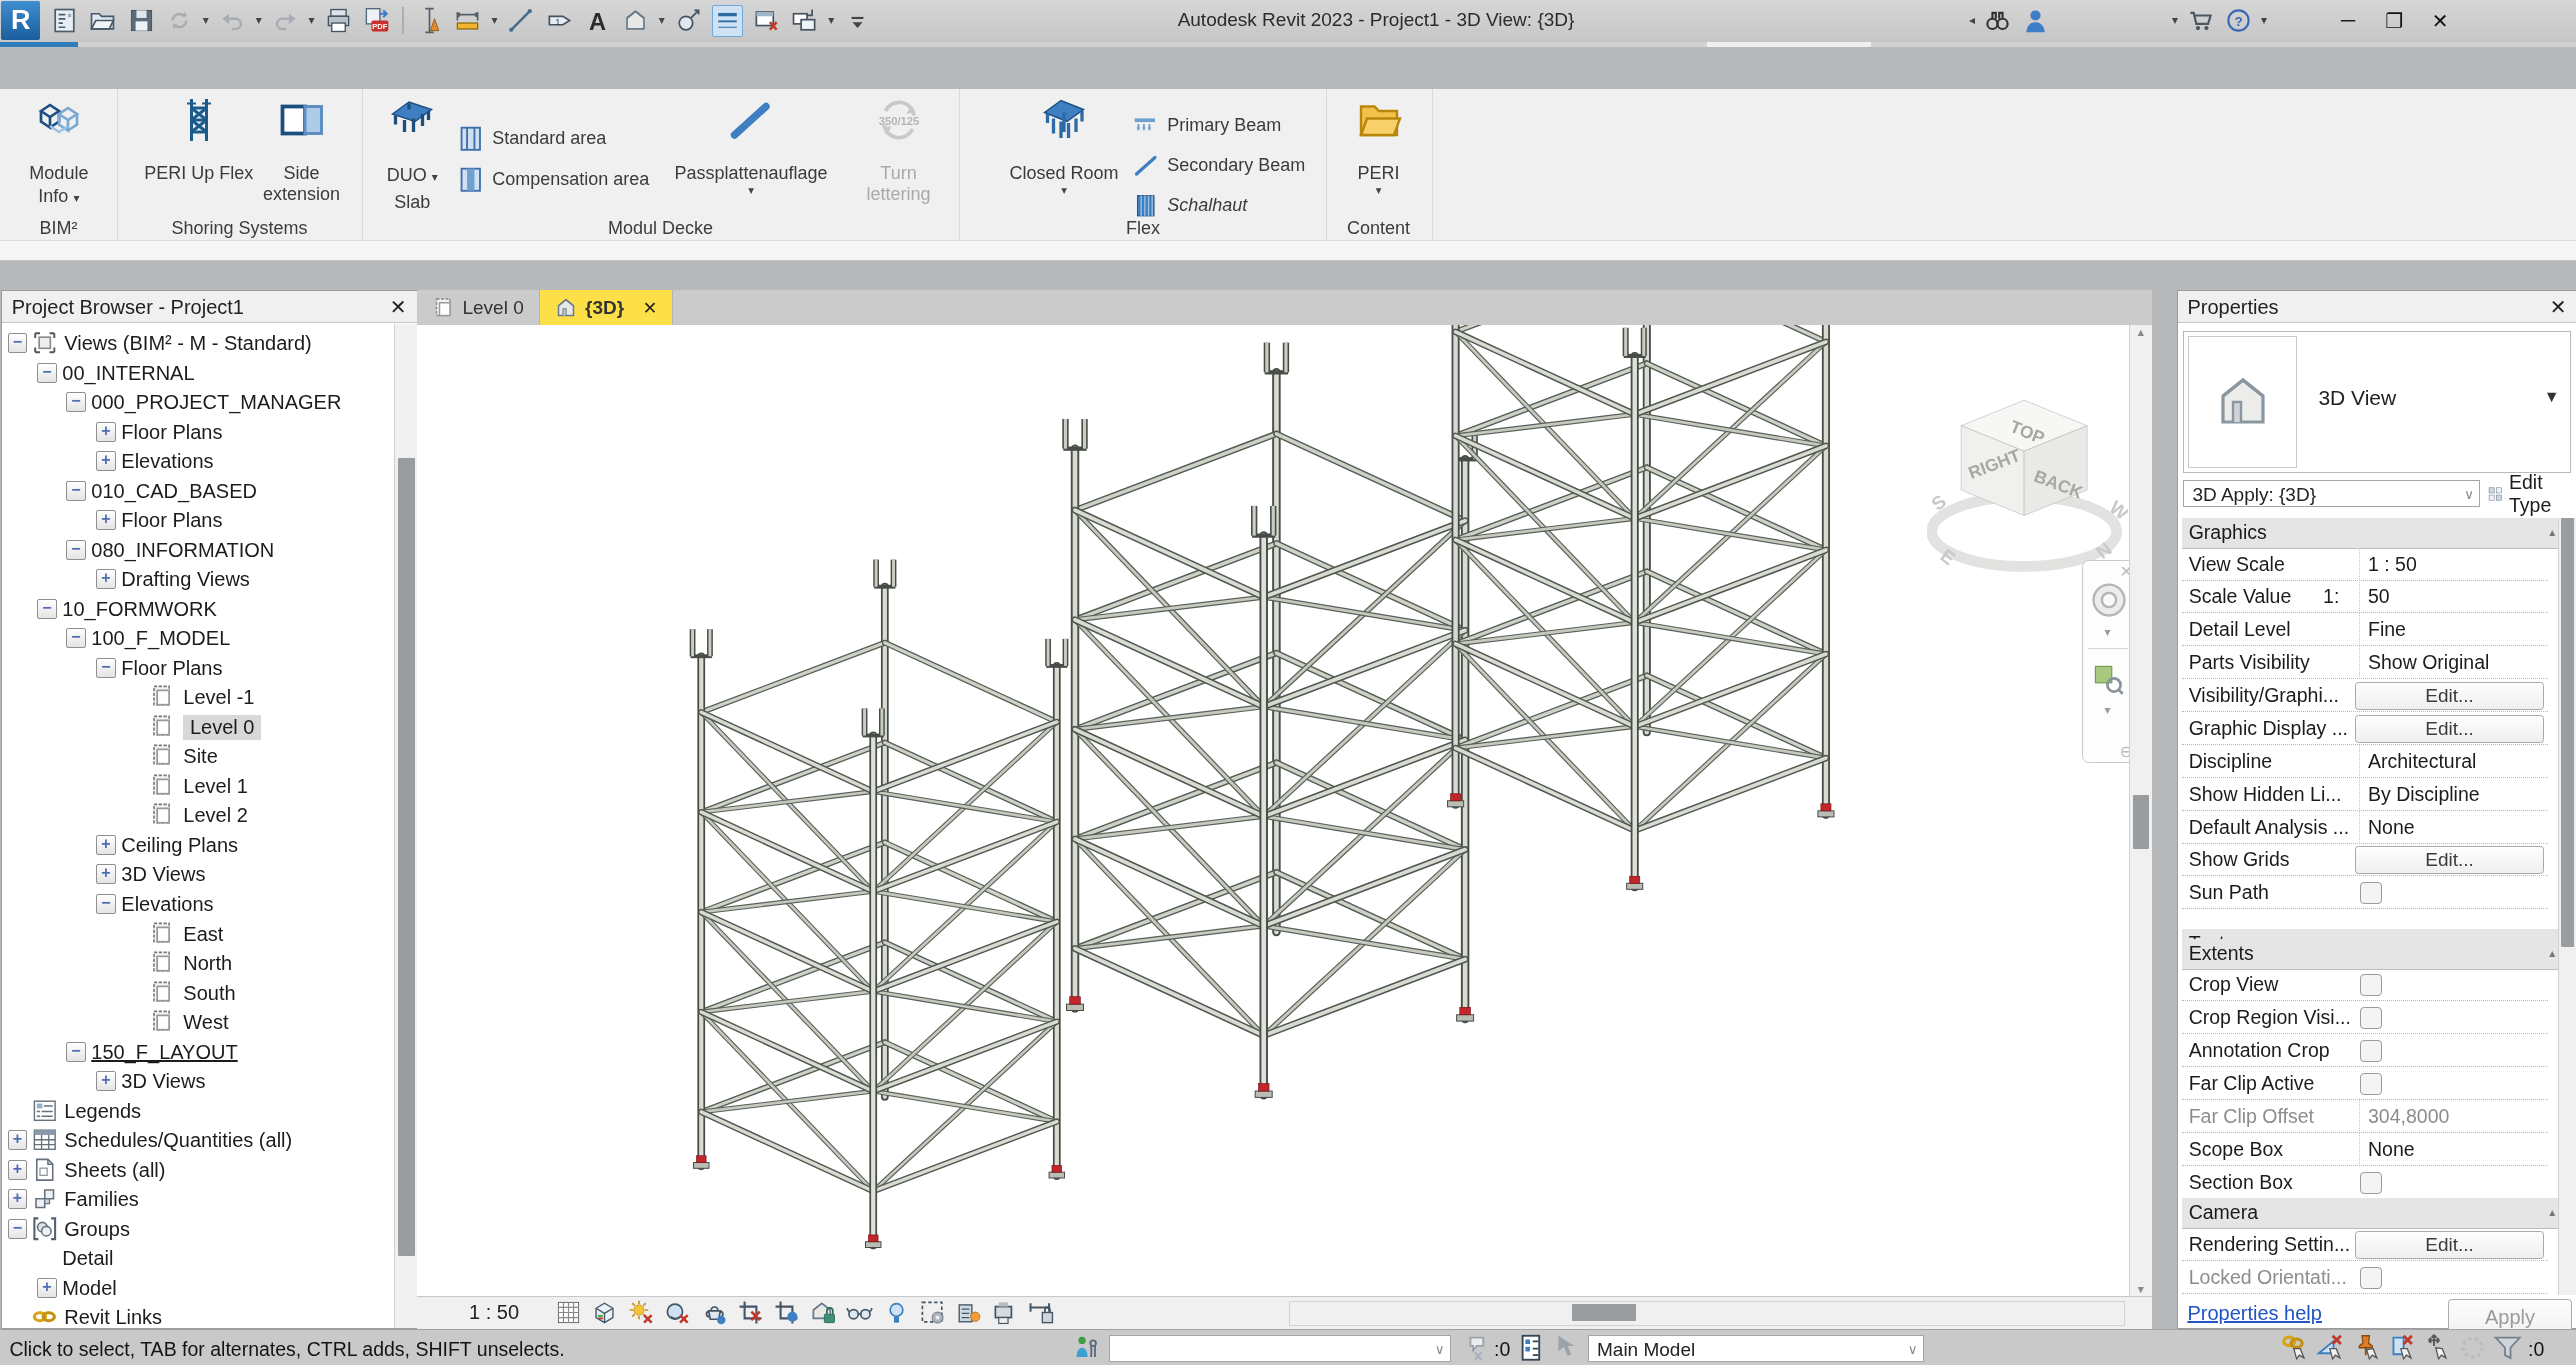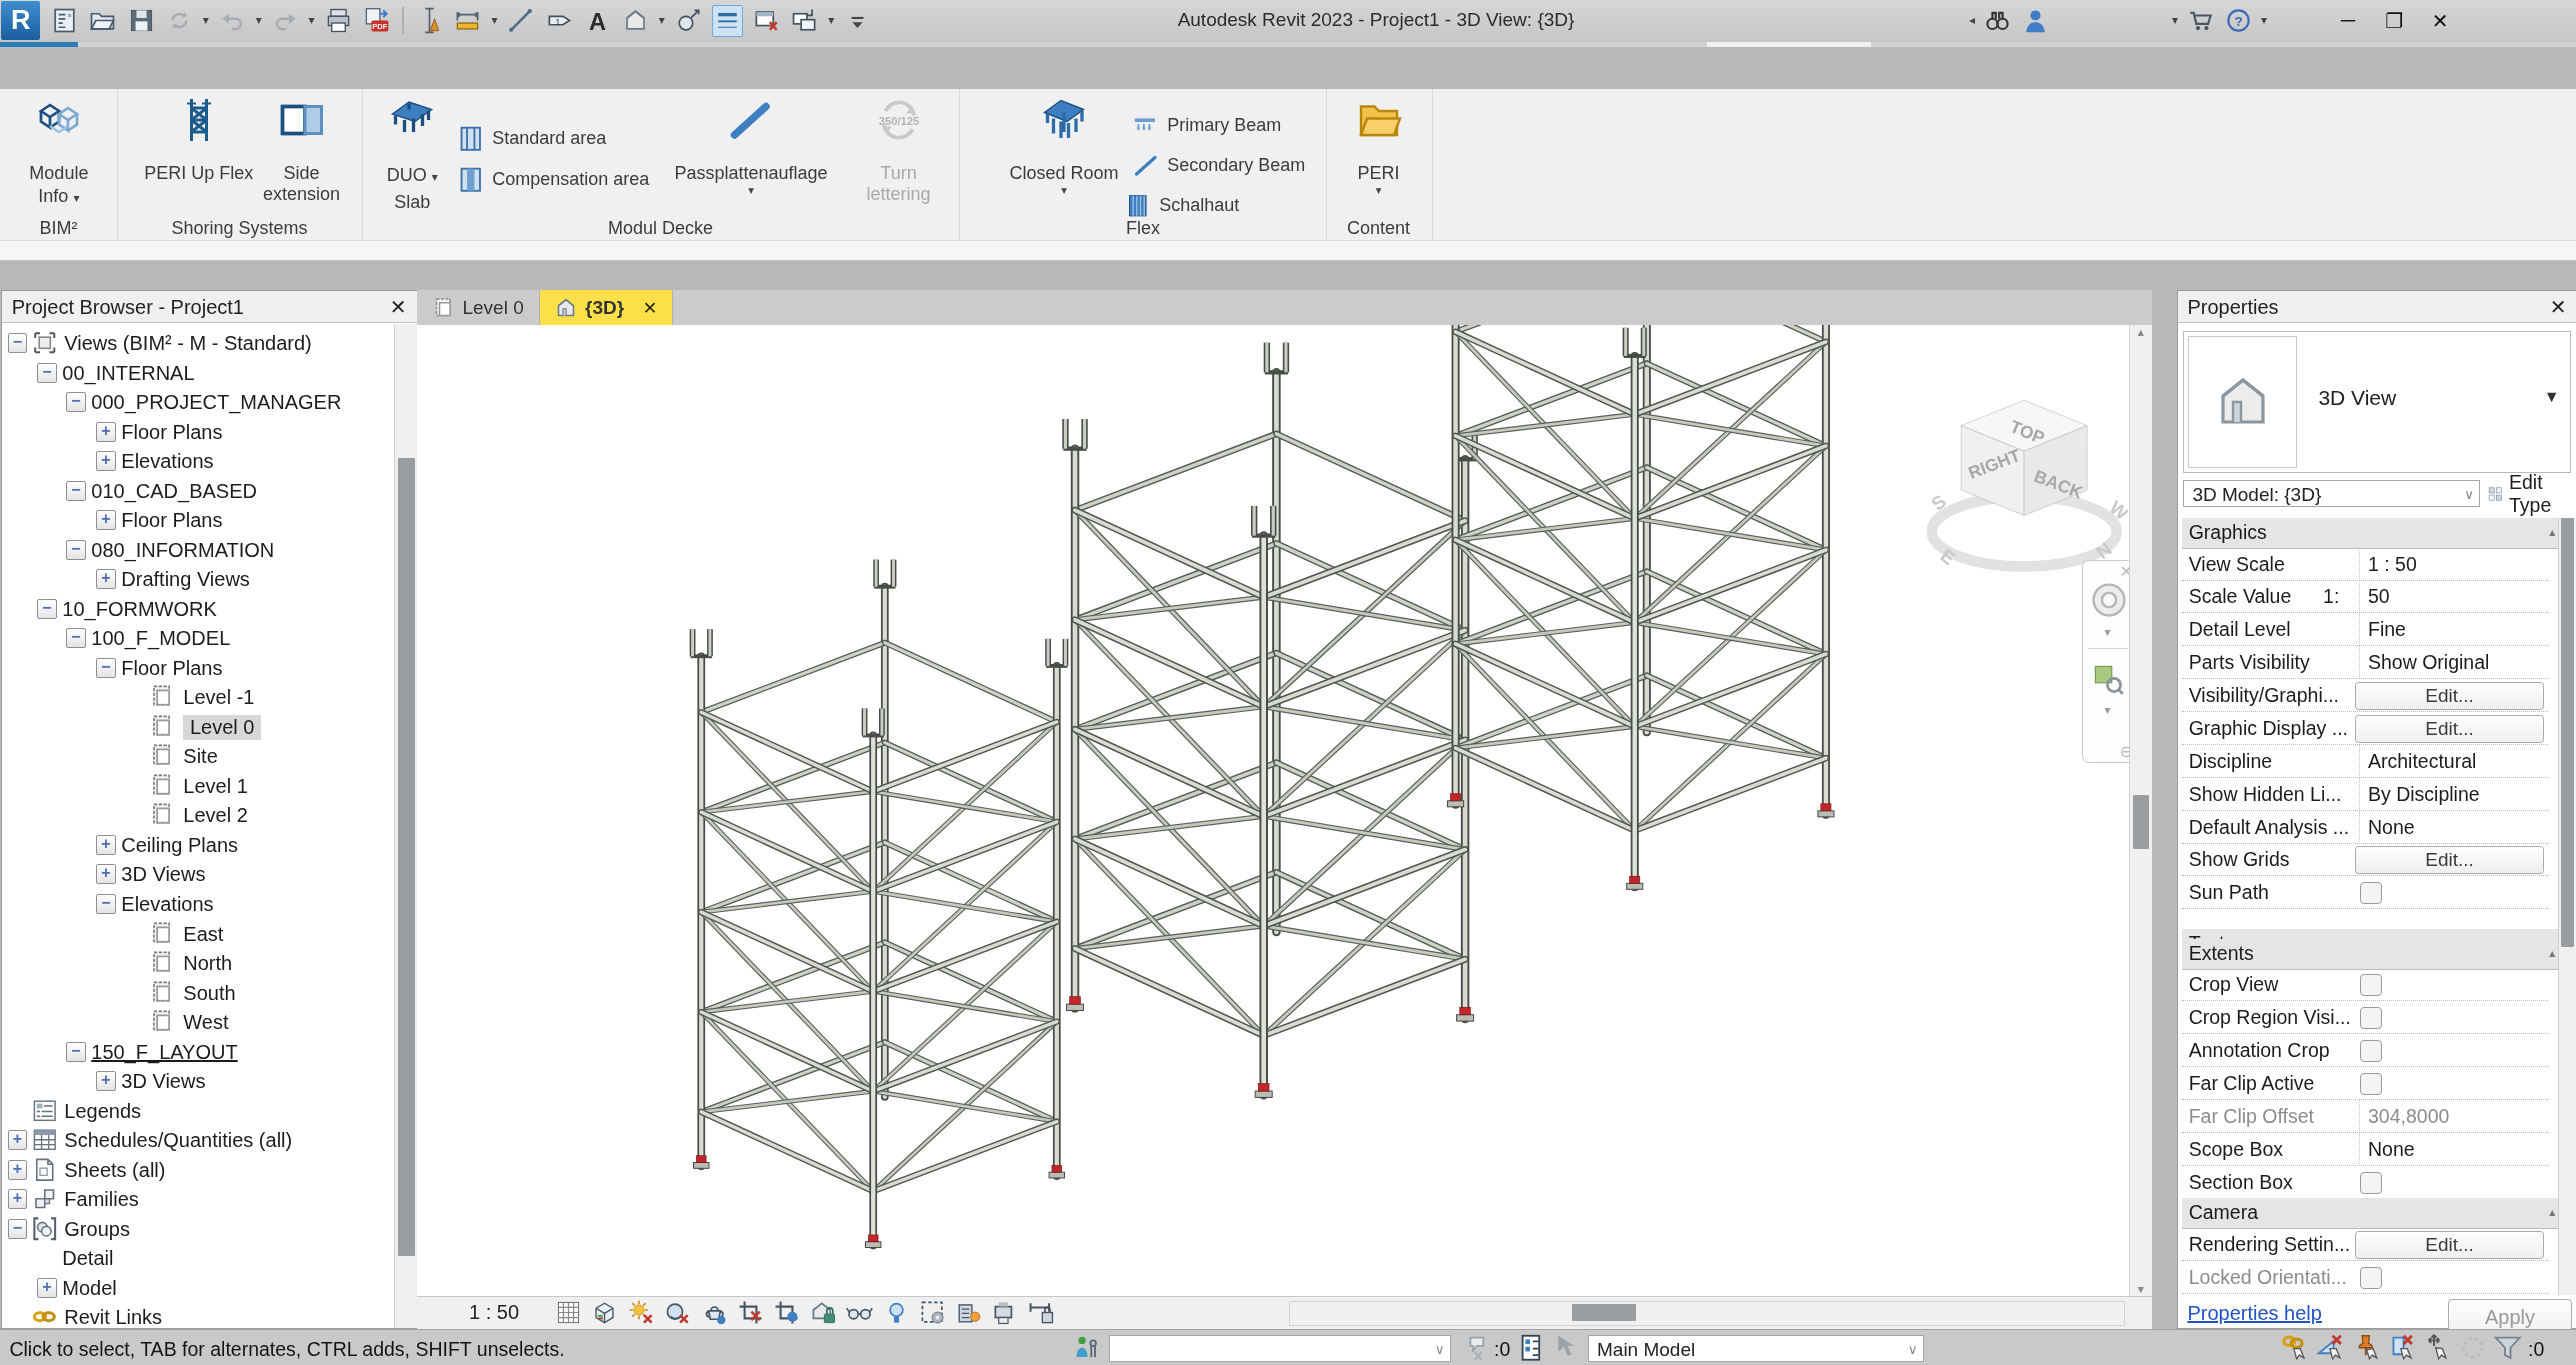--- a/index.html
+++ b/index.html
@@ -393,21 +393,21 @@
             <path d="M8 21l-2-3h4zM14 21l-2-3h4zM20 21l-2-3h4z" fill="#6fa0d0"></path>
           </svg>
         <span>Primary Beam</span>
       </div>
       <div class="smallbtn" style="left:171px;top:62px;">
         <svg viewBox="0 0 32 32">
             <path d="M6 25L26 7" stroke="#3d7fc1" stroke-width="3.5" stroke-linecap="round"></path>
           </svg>
         <span>Secondary Beam</span>
       </div>
-      <div class="smallbtn" style="left:163px;top:102px;">
+      <div class="smallbtn" style="left:171px;top:102px;font-style:italic;">
         <svg viewBox="0 0 32 32">
             <rect x="7" y="5" width="18" height="22" fill="#3d7fc1" stroke="#1c4f80"></rect>
             <path d="M11 5v22M15 5v22M19 5v22M23 5v22" stroke="#9cc0e0" stroke-width="1.5"></path>
           </svg>
         <span>Schalhaut</span>
       </div>
       <div class="plabel">Flex</div>
     </div>
 
     <div class="rpanel abs" style="left:1325px;width:107px;">
@@ -1095,21 +1095,21 @@
             <path d="M6 13L16 5l10 8v13H6z" fill="#ececea" stroke="#8a96a0" stroke-width="1.6"></path>
             <path d="M6 13l10-8 10 8" fill="none" stroke="#8a96a0" stroke-width="1.6"></path>
             <path d="M11 26V16h4v10" fill="#cfd4d8" stroke="#8a96a0" stroke-width="1.2"></path>
           </svg>
       </div>
       <span class="abs" style="left:134px;top:54px;font-size:21px;color:#222;">3D View</span>
       <span class="abs" style="right:10.7px;top:56px;color:#333;font-size:16px;">▼</span>
     </div>
 
     <div class="combo abs" style="left:5.4px;top:189px;width:297px;">
-      <span>3D Model: {3D}</span>
+      <span>3D Apply: {3D}</span>
       <span class="chev">∨</span>
     </div>
     <div class="abs" style="left:309px;top:189px;display:flex;align-items:center;gap:5.4px;font-size:19.5px;color:#1c1c1c;height:27px;">
       <svg width="20" height="20" viewBox="0 0 32 32">
           <rect x="4" y="4" width="10" height="10" fill="#cdd6de" stroke="#667788"></rect>
           <rect x="18" y="4" width="10" height="10" fill="#eef2f6" stroke="#667788"></rect>
           <rect x="4" y="18" width="10" height="10" fill="#eef2f6" stroke="#667788"></rect>
           <rect x="18" y="18" width="10" height="10" fill="#cdd6de" stroke="#667788"></rect>
         </svg>
       <span>Edit Type</span>

